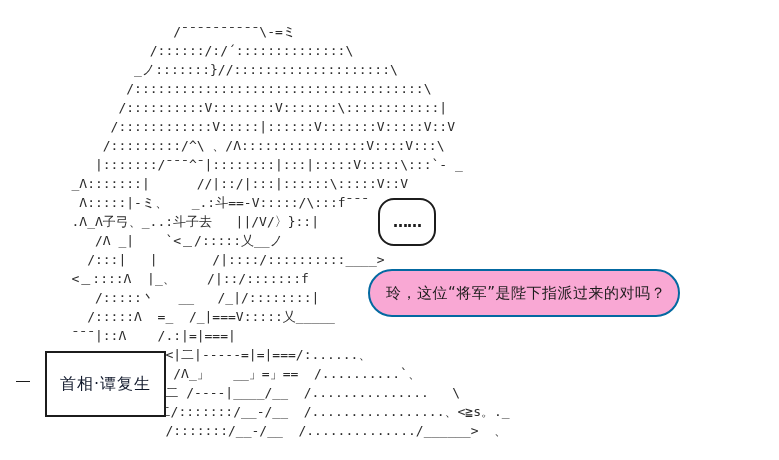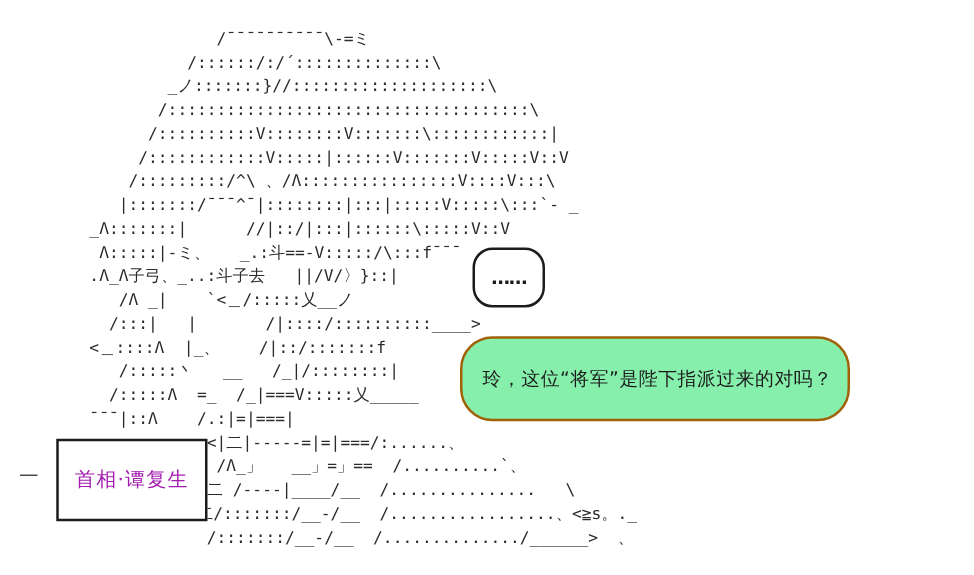--- a/index.html
+++ b/index.html
@@ -40,21 +40,21 @@
     width: 121px; height: 66px;
     background: #ffffff;
     border: 2px solid #1c1c1c;
     display: flex;
     align-items: center;
     justify-content: center;
     box-sizing: border-box;
   }
   .name-box .label {
     font-size: 16px;
-    color: #a21caf;
+    color: #0f172a;
     letter-spacing: 1px;
     white-space: nowrap;
   }
   
   .thought-bubble {
     position: absolute;
     left: 378px; top: 198px;
     width: 58px; height: 48px;
     background: #ffffff;
     border: 2px solid #1c1c1c;
@@ -67,23 +67,23 @@
   .thought-bubble .label {
     font-size: 15px;
     color: #1c1c1c;
     font-weight: bold;
     letter-spacing: -1px;
   }
   
   .speech-bubble {
     position: absolute;
     left: 368px; top: 269px;
-    width: 312px; height: 68px;
-    background: #86efac;
-    border: 2px solid #a16207;
+    width: 312px; height: 48px;
+    background: #f9a8d4;
+    border: 2px solid #0369a1;
     border-radius: 26px;
     display: flex;
     align-items: center;
     box-sizing: border-box;
     padding: 0 14px 0 16px;
   }
   .speech-bubble .label {
     font-size: 15px;
     color: #1c1c1c;
     white-space: nowrap;

